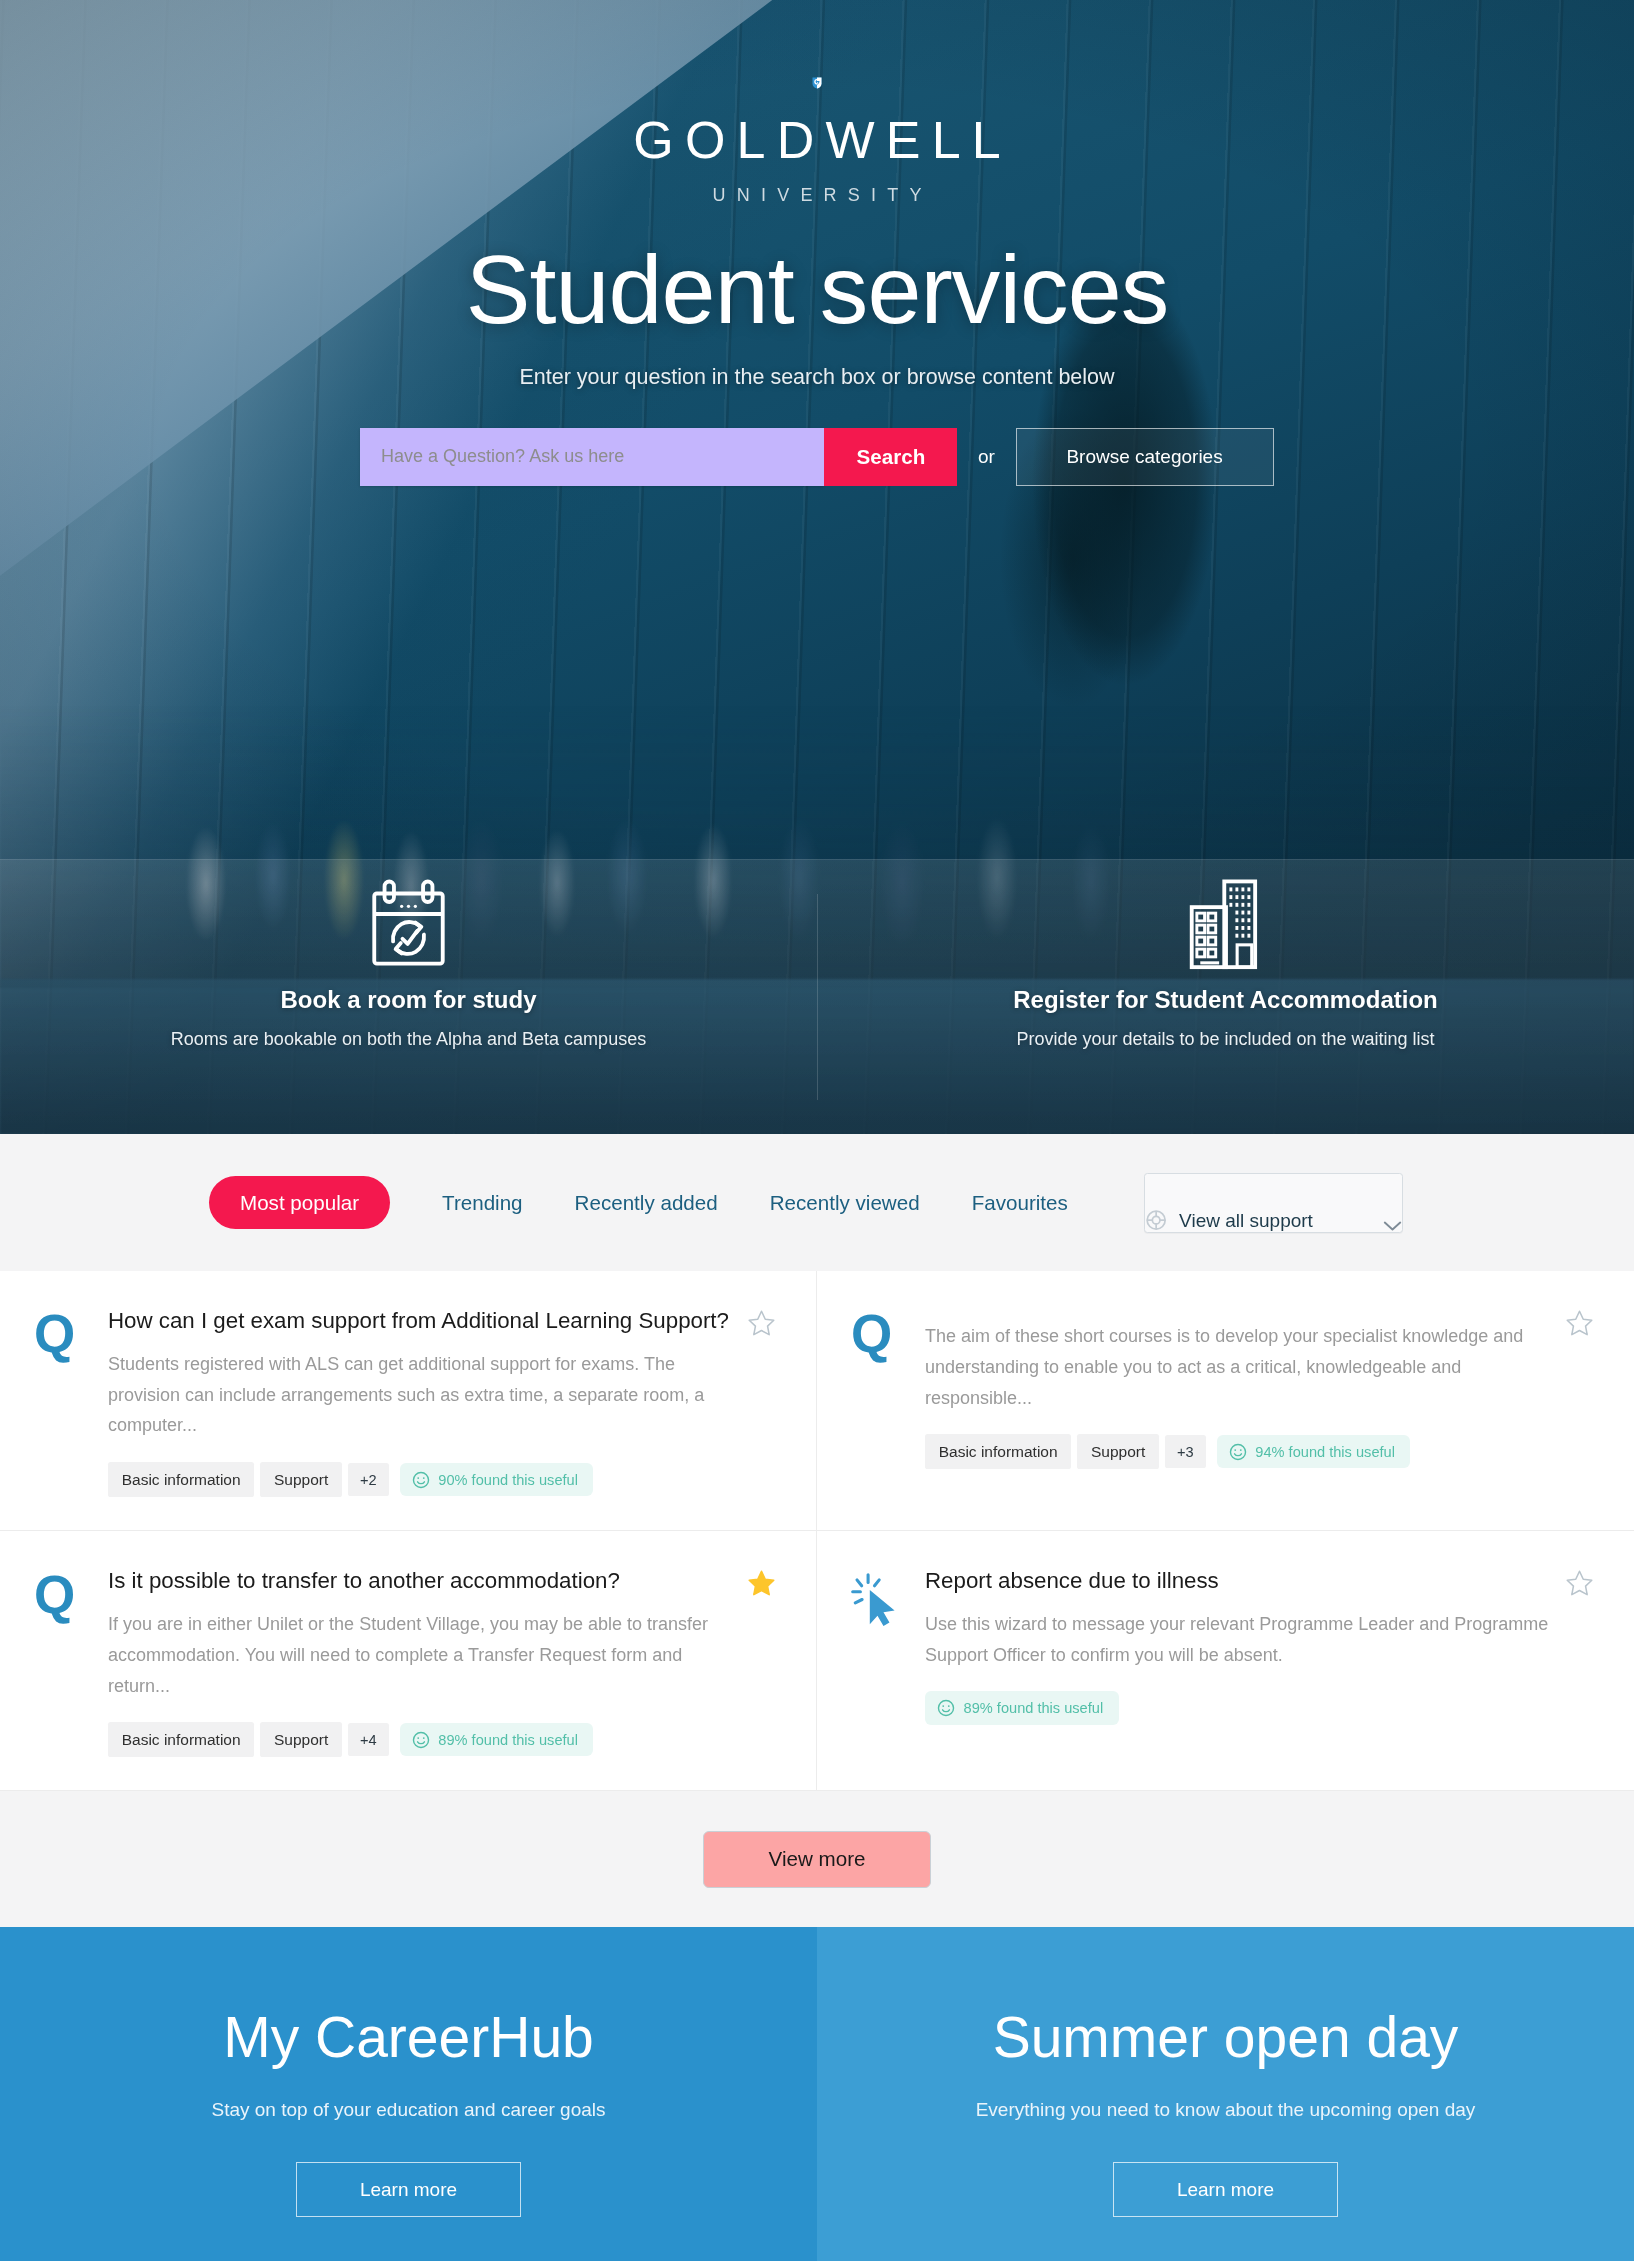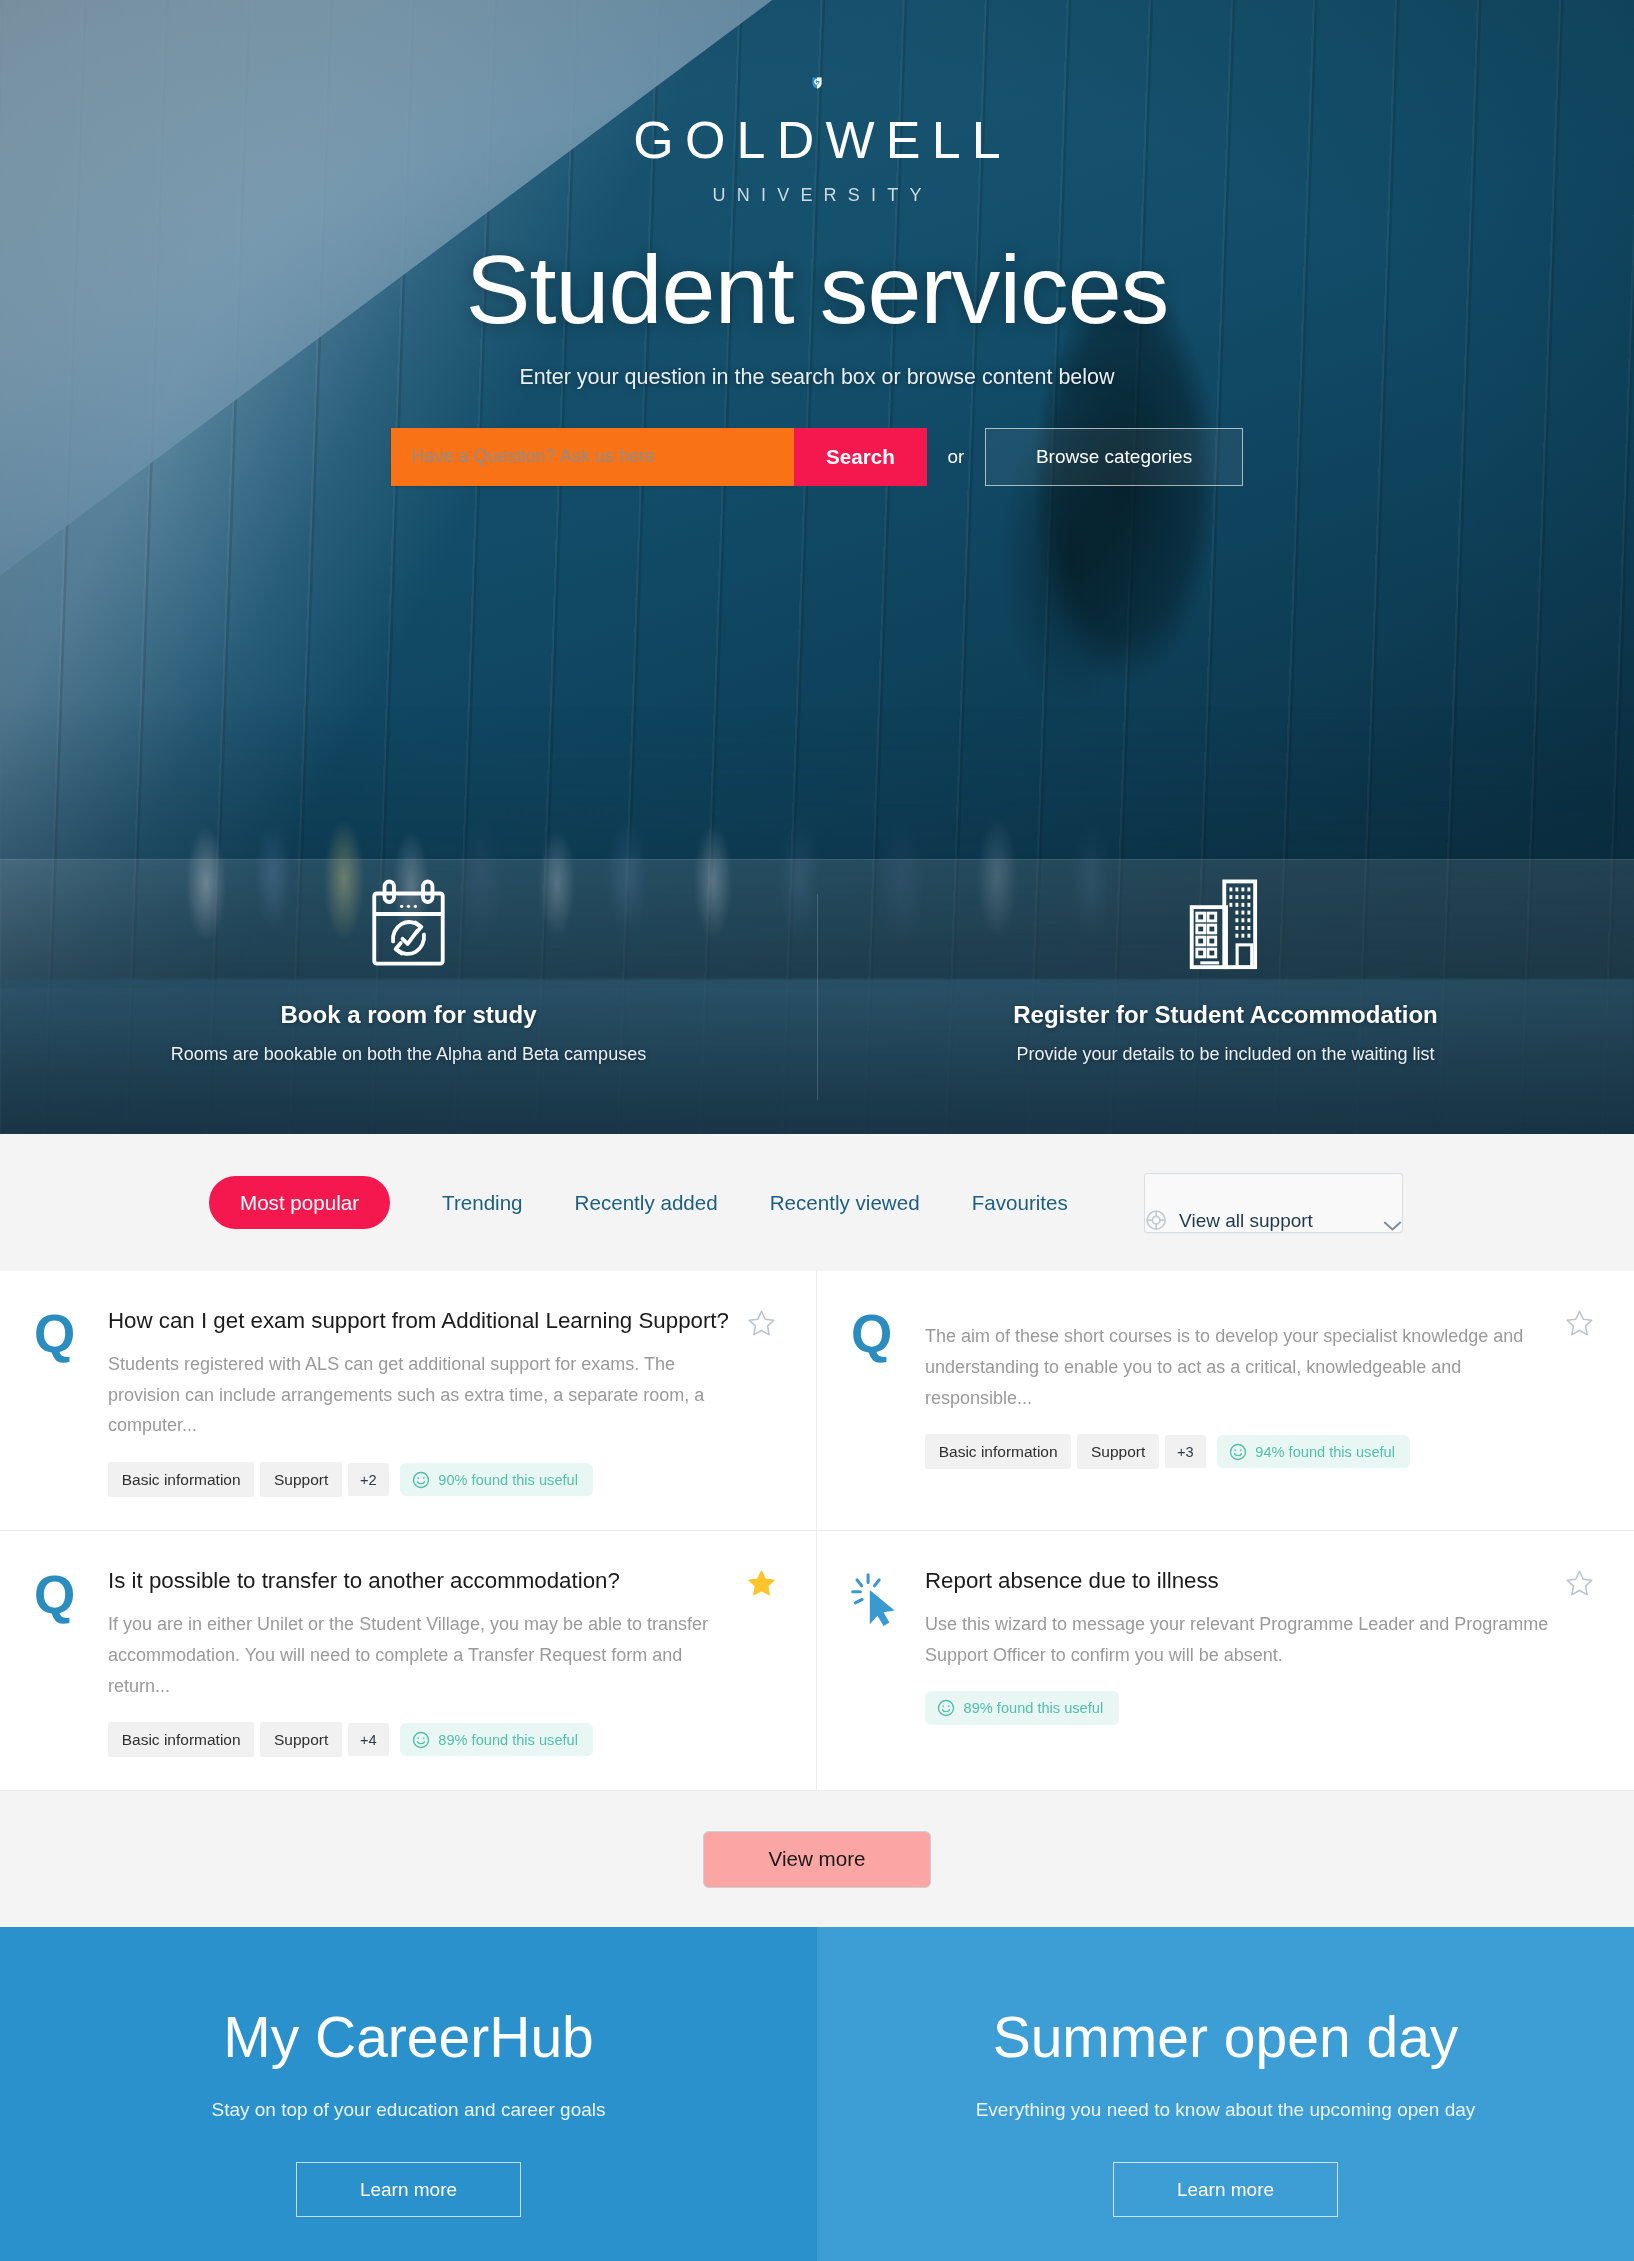--- a/index.html
+++ b/index.html
@@ -96,21 +96,21 @@
     color: #e8eef2; font-size: 21.5px; font-weight: 300;
     margin-top: 24px; text-shadow: 0 0.9px 6.9px rgba(0,0,0,.4);
   }
 
   
   .search-row {
     margin-top: 38px; display: flex; justify-content: center;
     align-items: stretch; gap: 0;
   }
   .search-field {
-    width: 403px; height: 58px; background: #f97316; border: none;
+    width: 464px; height: 58px; background: #c4b5fd; border: none;
     padding: 0 20.6px; font-size: 18px; color: #7b7b7b; display: flex;
     align-items: center; font-family: "Liberation Sans", sans-serif;
     box-shadow: 0 0.9px 2.6px rgba(0,0,0,.16);
   }
   .search-field input {
     border: none; outline: none; width: 100%; font-size: 18px;
     color: #3a3a3a; font-family: "Liberation Sans", sans-serif; background: transparent;
   }
   .search-field input::placeholder { color: #8d8d8d; }
   .search-btn {
@@ -137,21 +137,21 @@
     flex: 1; display: flex; flex-direction: column; align-items: center;
     justify-content: flex-start; padding-top: 15.5px; cursor: pointer;
     position: relative;
   }
   .hero-feature + .hero-feature::before {
     content: ""; position: absolute; left: 0; top: 34px; bottom: 34px;
     width: 0.9px; background: rgba(255,255,255,.16);
   }
   .feat-icon { height: 101px; display: flex; align-items: center; }
   .feat-title {
-    color: #fff; font-size: 24px; font-weight: 700; margin-top: 24px;
+    color: #fff; font-size: 24px; font-weight: 700; margin-top: 9px;
     text-shadow: 0 0.9px 5.2px rgba(0,0,0,.35);
   }
   .feat-desc {
     color: #eaf0f4; font-size: 18px; font-weight: 300; margin-top: 15.5px;
     text-shadow: 0 0.9px 5.2px rgba(0,0,0,.35);
   }
 
   
   .tabbar {
     width: 1634px; height: 137px; background: #f4f4f5;

